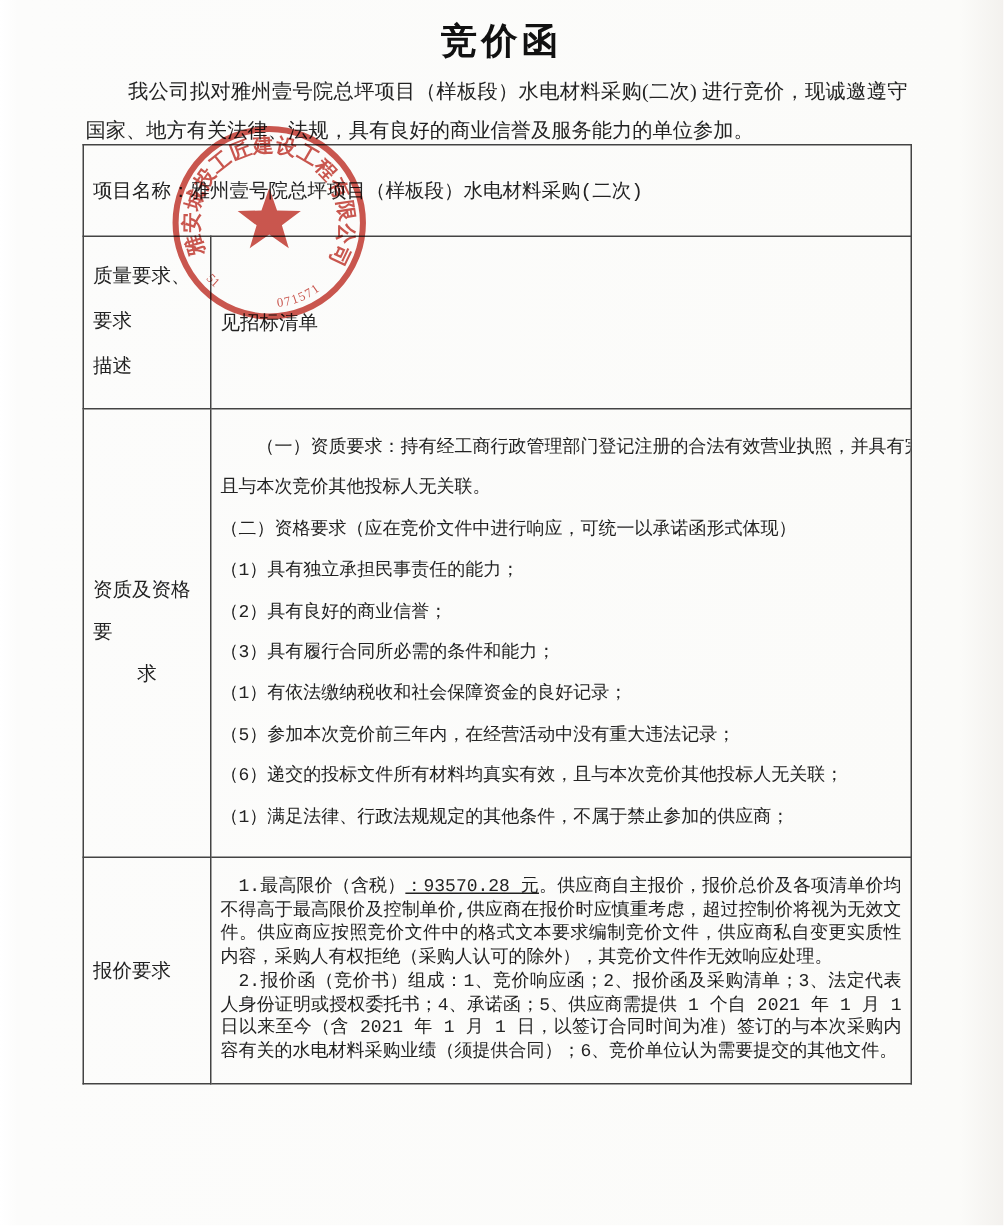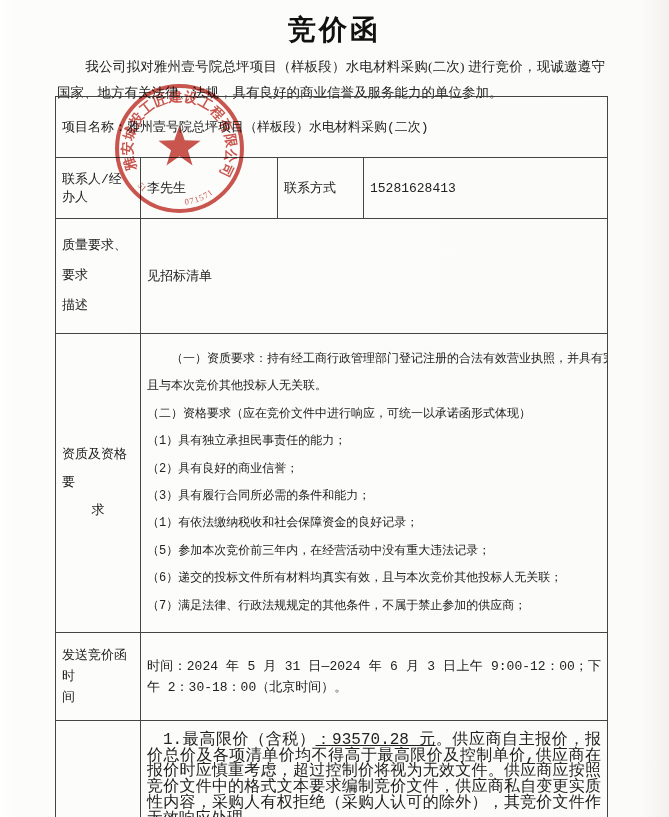--- a/index.html
+++ b/index.html
@@ -8,21 +8,21 @@
     background:#fff;
     font-family:"Liberation Serif","DejaVu Serif",serif;
   }
   .page{
     position:relative;width:669px;height:817px;overflow:hidden;
     background:linear-gradient(90deg,#ffffff 0px,#fcfcfb 12px,#fbfbf9 640px,#f3f1ee 669px);
     color:#1f1f1f;
   }
   .doc-title{
     padding-top:11px;text-align:center;
-    font-size:28px;font-weight:bold;letter-spacing:3px;color:#111;
+    font-size:24px;font-weight:bold;letter-spacing:3px;color:#111;
   }
   .intro{
     margin:5px 64px 0 57px;
     font-size:13.5px;line-height:26px;text-align:justify;
     text-indent:2.1em;color:#222;
   }
   table.btable{
     position:absolute;left:55px;top:96px;width:552px;
     border-collapse:collapse;table-layout:fixed;
   }
@@ -44,21 +44,21 @@
   .qual-lbl div{line-height:28px;}
   .qual-content{vertical-align:top;padding-top:7px;}
   .qual-content div{
     line-height:27.4px;white-space:nowrap;font-size:12px;letter-spacing:0;
   }
   .qual-content div.ind{text-indent:2em;}
   .send-lbl div{line-height:21px;}
   .send-val{line-height:21px;text-align:justify;}
   .quote-cell{vertical-align:top;padding-top:4px;}
   .quote-cell p{
-    margin:0;font-size:16px;line-height:15.7px;text-align:justify;text-indent:1em;
+    margin:0;font-size:12px;line-height:15.7px;text-align:justify;text-indent:1em;
   }
   .u{text-decoration:underline;}
   .seal{
     position:absolute;left:111px;top:80px;width:137px;height:137px;
     opacity:.84;mix-blend-mode:multiply;pointer-events:none;
   }
 </style>
 </head>
 <body>
 
@@ -72,26 +72,20 @@
     <colgroup>
       <col style="width:85px">
         <col style="width:137px">
         <col style="width:86px">
         <col style="width:244px">
     </colgroup>
     <tbody>
         <tr style="height:61px">
       <td colspan="4" class="r1"><span>项目名称：</span><span>雅州壹号院总坪项目（样板段）水电材料采购(二次)</span></td>
     </tr>
-    <tr style="height:40px">
-      <td class="lbl">联系人/经办人</td>
-      <td class="lbl">李先生</td>
-      <td class="lbl">联系方式</td>
-      <td class="lbl">15281628413</td>
-    </tr>
     <tr style="height:56px">
       <td class="lbl two-line scope-val" style="padding-left:6px;">
         <div>质量要求、要求</div>
         <div>描述</div>
       </td>
       <td colspan="3" class="scope-val lbl">见招标清单</td>
     </tr>
     <tr style="height:276px">
       <td class="lbl qual-lbl">
         <div>资质及资格要</div>
@@ -100,29 +94,22 @@
       <td colspan="3" class="qual-content lbl">
         <div class="ind">（一）资质要求：持有经工商行政管理部门登记注册的合法有效营业执照，并具有完</div>
         <div>且与本次竞价其他投标人无关联。</div>
         <div>（二）资格要求（应在竞价文件中进行响应，可统一以承诺函形式体现）</div>
         <div>（1）具有独立承担民事责任的能力；</div>
         <div>（2）具有良好的商业信誉；</div>
         <div>（3）具有履行合同所必需的条件和能力；</div>
         <div>（1）有依法缴纳税收和社会保障资金的良好记录；</div>
         <div>（5）参加本次竞价前三年内，在经营活动中没有重大违法记录；</div>
         <div>（6）递交的投标文件所有材料均真实有效，且与本次竞价其他投标人无关联；</div>
-        <div>（7）满足法律、行政法规规定的其他条件，不属于禁止参加的供应商；</div>
+        <div>（1）满足法律、行政法规规定的其他条件，不属于禁止参加的供应商；</div>
       </td>
-    </tr>
-    <tr style="height:40px">
-      <td class="lbl send-lbl">
-        <div>发送竞价函时</div>
-        <div>间</div>
-      </td>
-      <td colspan="3" class="send-val lbl">时间：2024 年 5 月 31 日—2024 年 6 月 3 日上午 9:00-12：00；下午 2：30-18：00（北京时间）。</td>
     </tr>
     <tr style="height:127px">
       <td class="lbl">报价要求</td>
       <td colspan="3" class="quote-cell lbl">
         <p><span>1.最高限价（含税）</span><span class="u">：93570.28 元</span><span>。供应商自主报价，报价总价及各项清单价均不得高于最高限价及控制单价,供应商在报价时应慎重考虑，超过控制价将视为无效文件。供应商应按照竞价文件中的格式文本要求编制竞价文件，供应商私自变更实质性内容，采购人有权拒绝（采购人认可的除外），其竞价文件作无效响应处理。</span></p>
         <p>2.报价函（竞价书）组成：1、竞价响应函；2、报价函及采购清单；3、法定代表人身份证明或授权委托书；4、承诺函；5、供应商需提供 1 个自 2021 年 1 月 1 日以来至今（含 2021 年 1 月 1 日，以签订合同时间为准）签订的与本次采购内容有关的水电材料采购业绩（须提供合同）；6、竞价单位认为需要提交的其他文件。</p>
       </td>
     </tr>
   </tbody>
     </table>

